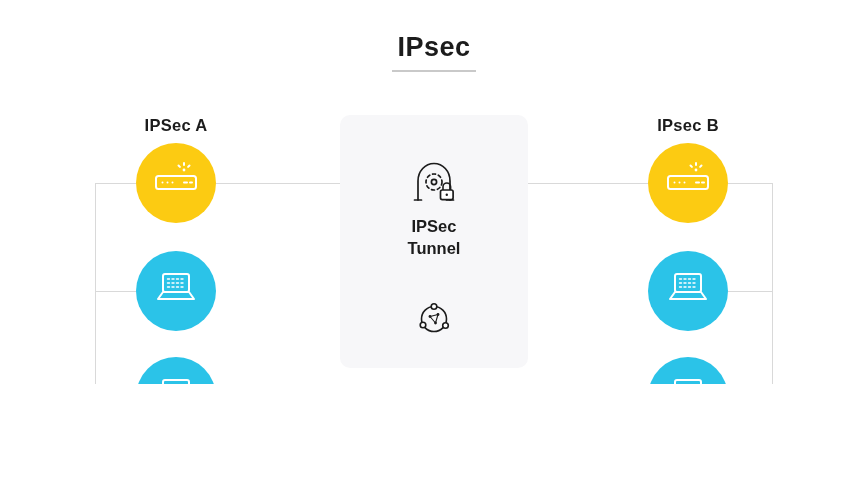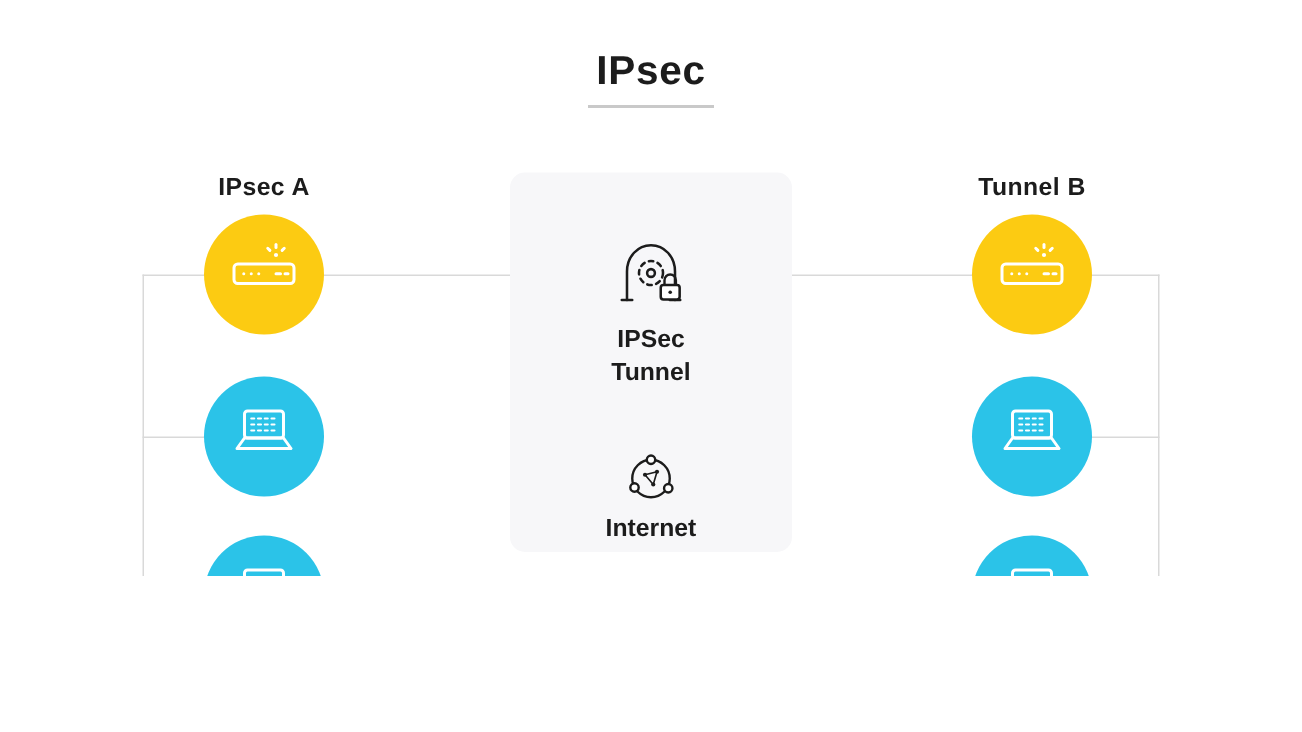--- a/index.html
+++ b/index.html
@@ -62,22 +62,22 @@
   <div class="line" style="left:95px;top:291px;width:41px;height:1px;"></div>
   <div class="line" style="left:95px;top:397px;width:41px;height:1px;"></div>
   <div class="line" style="left:216px;top:183px;width:124px;height:1px;"></div>
 
   <div class="line" style="left:772px;top:183px;width:1px;height:214px;"></div>
   <div class="line" style="left:728px;top:183px;width:45px;height:1px;"></div>
   <div class="line" style="left:728px;top:291px;width:45px;height:1px;"></div>
   <div class="line" style="left:728px;top:397px;width:45px;height:1px;"></div>
   <div class="line" style="left:528px;top:183px;width:120px;height:1px;"></div>
 
-  <div class="col-label left">IPsec A</div>
-  <div class="col-label right">Tunnel B</div>
+  <div class="col-label left">IPSec A</div>
+  <div class="col-label right">IPsec B</div>
 
   <div class="node router" style="left:136px;top:143px;">
     <span>
       <svg width="52" height="52" viewBox="0 0 52 52" fill="none" stroke="#fff" stroke-width="2" stroke-linecap="round">
         <rect x="6" y="21" width="40" height="13" rx="2.5"></rect>
         <circle cx="12.5" cy="27.5" r="1" fill="#fff" stroke="none"></circle>
         <circle cx="17.5" cy="27.5" r="1" fill="#fff" stroke="none"></circle>
         <circle cx="22.5" cy="27.5" r="1" fill="#fff" stroke="none"></circle>
         <path d="M34 27.5 h3"></path>
         <path d="M40 27.5 h2"></path>
@@ -177,17 +177,16 @@
         <path d="M20 21.5 L28 19.5 M28 19.5 L25.5 28 M25.5 28 L20 21.5" stroke-width="1.1"></path>
         <circle cx="20" cy="21.5" r="1.4" fill="#1C1C1C" stroke="none"></circle>
         <circle cx="28" cy="19.5" r="1.4" fill="#1C1C1C" stroke="none"></circle>
         <circle cx="25.5" cy="28" r="1.4" fill="#1C1C1C" stroke="none"></circle>
         <circle cx="24" cy="11.5" r="2.8" fill="#fff"></circle>
         <circle cx="35.5" cy="30.5" r="2.8" fill="#fff"></circle>
         <circle cx="13" cy="30" r="2.8" fill="#fff"></circle>
       </svg>
     </span>
 
-    <div class="panel-label internet-label">Internet</div>
 
   </div>
 
 </div>
 
 </body></html>

